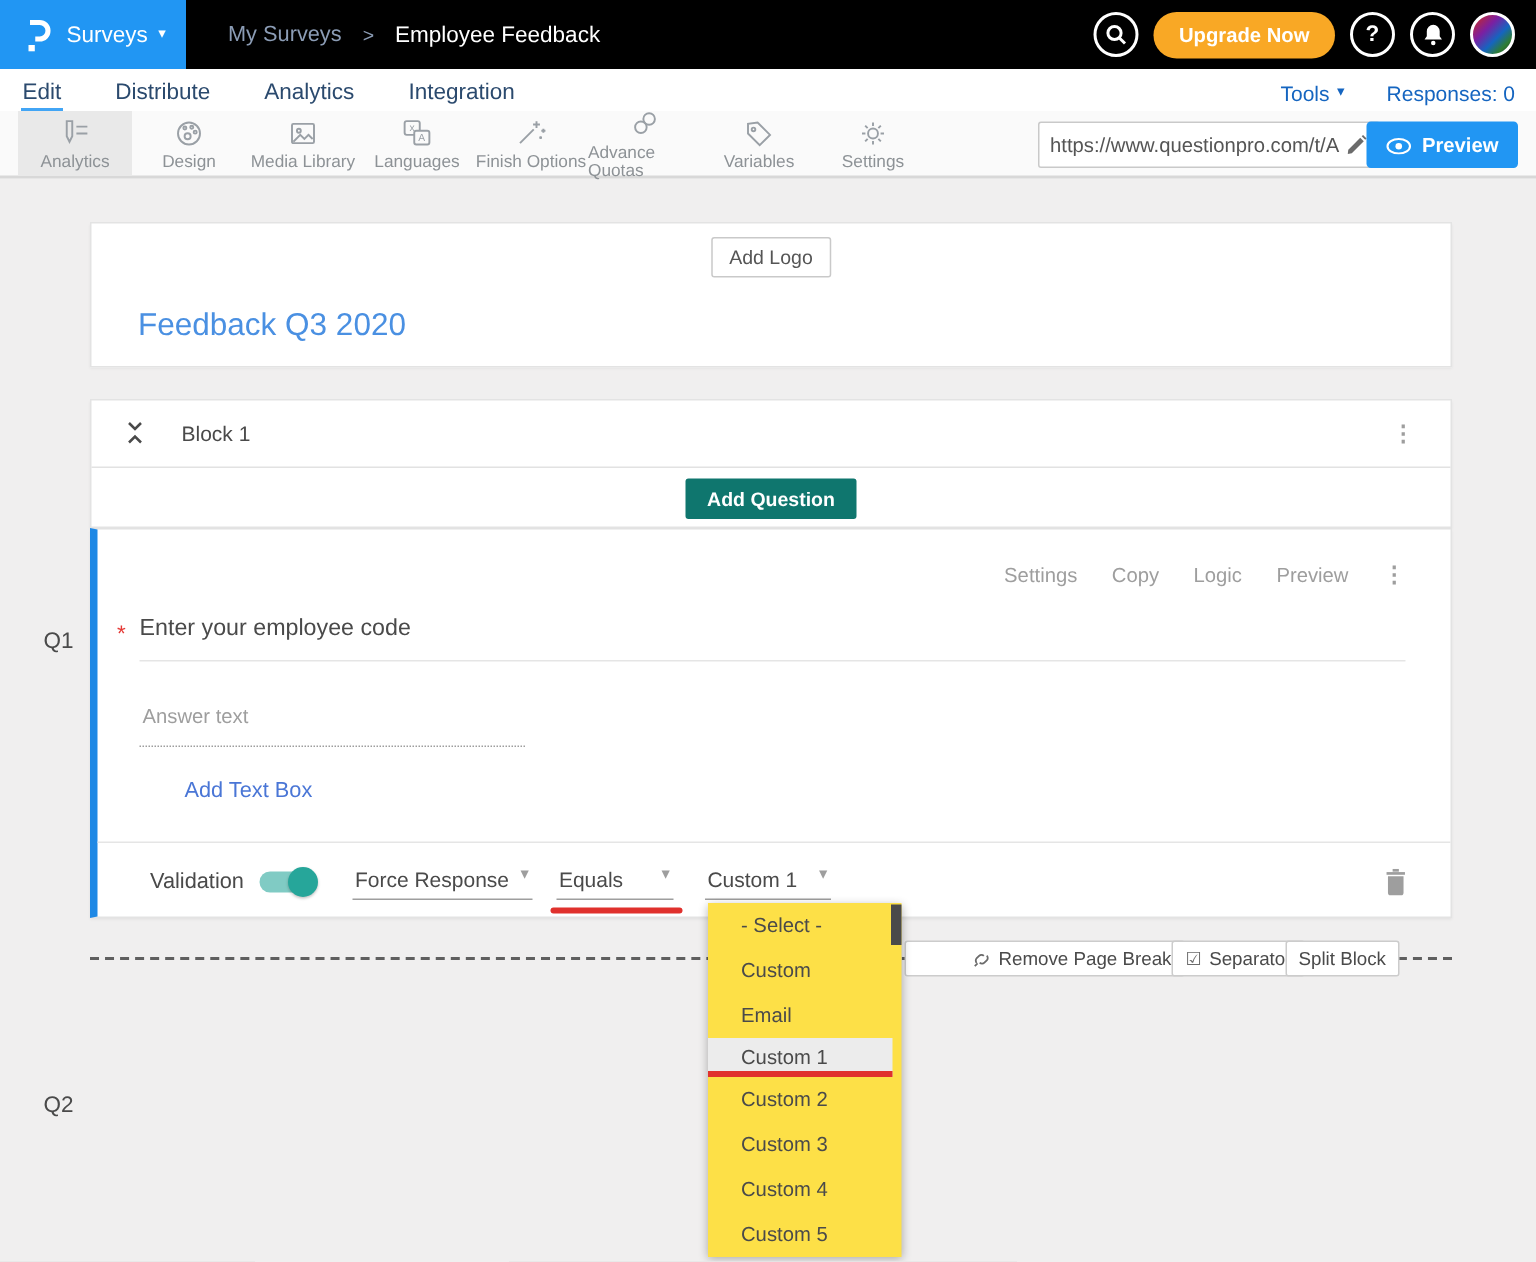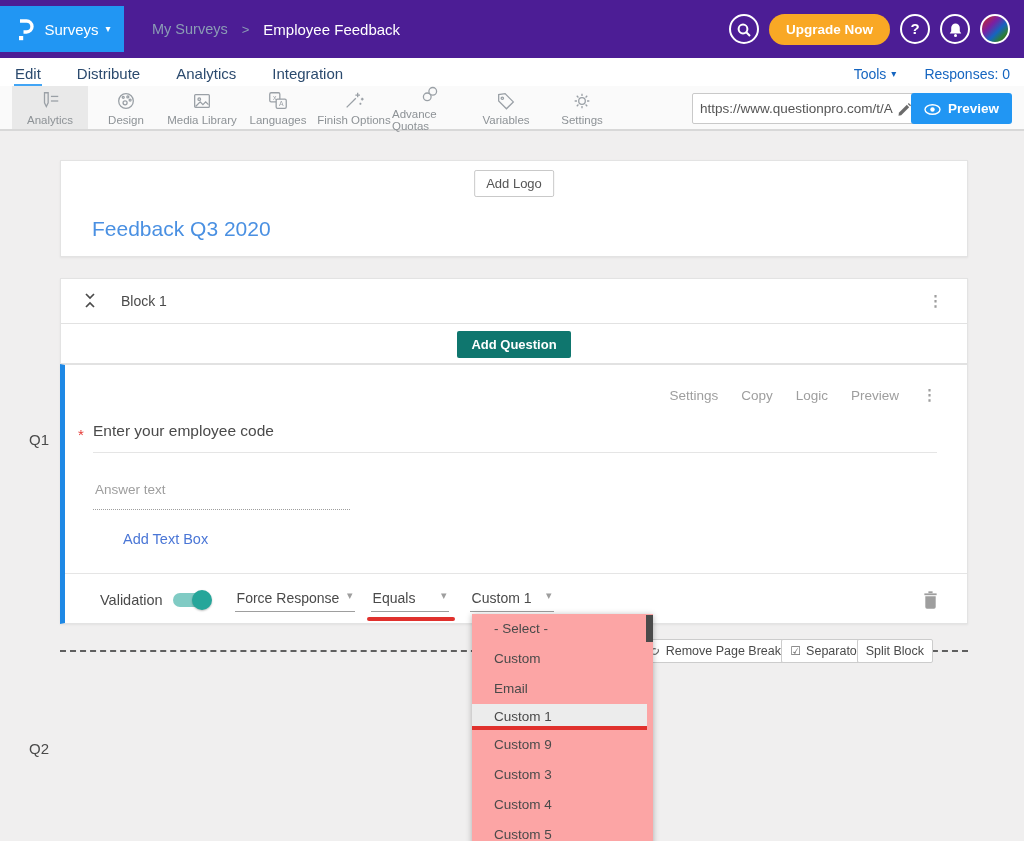--- a/index.html
+++ b/index.html
@@ -1,20 +1,20 @@
 <!DOCTYPE html>
 <html><head>
 <meta charset="utf-8">
 <style>
   * { margin:0; padding:0; box-sizing:border-box; }
   body { font-family:"Liberation Sans", sans-serif; background:#ddd; }
   #page { position:relative; width:1024px; height:841px; overflow:hidden; background:#f0efef; }
 
   
-  .topbar { height:58px; background:#4c1d95; display:flex; align-items:center; }
+  .topbar { height:46px; background:#000000; display:flex; align-items:center; }
   .brand { width:124px; height:46px; background:#2196f3; display:flex; align-items:center; justify-content:center; gap:7px; color:#fff; cursor:pointer; }
   .brand-label { font-size:15px; }
   .caret { font-size:10px; line-height:1; }
   .breadcrumb { margin-left:28px; display:flex; align-items:center; font-size:14.5px; }
   .bc-parent { color:#8b9cb5; cursor:pointer; }
   .bc-sep { color:#8b9cb5; margin:0 14px; font-size:13px; }
   .bc-current { color:#fff; font-size:15px; }
   .top-actions { margin-left:auto; display:flex; align-items:flex-start; gap:10px; padding-right:14px; }
   .circle-btn { width:30px; height:30px; border:2px solid #fff; border-radius:50%; display:flex; align-items:center; justify-content:center; background:transparent; color:#fff; font-weight:bold; font-size:15px; cursor:pointer; }
   .upgrade { background:#f9a825; color:#fff; font-weight:bold; font-size:13.5px; padding:8px 17px; border-radius:17px; border:none; cursor:pointer; }
@@ -85,21 +85,21 @@
 
   #q2-card { top:545px; height:177px; }
   .q2-text { position:absolute; left:31px; top:54px; font-size:15.5px; color:#4a4a4a; }
   .radio-row { position:absolute; left:30px; display:flex; align-items:center; gap:20px; cursor:pointer; }
   .radio-row.r1 { top:96px; }
   .radio-row.r2 { top:136px; }
   .radio-circle { width:15px; height:15px; border:2px solid #8a8a8a; border-radius:50%; background:#fff; }
   .radio-label { font-size:13.5px; color:#6b6b6b; }
 
   
-  .dropdown { position:absolute; left:472px; top:483px; width:181px; background:#fca5a5; box-shadow:0 1px 6px rgba(0,0,0,.3); z-index:5; }
+  .dropdown { position:absolute; left:472px; top:483px; width:129px; background:#fde047; box-shadow:0 1px 6px rgba(0,0,0,.3); z-index:5; }
   .dd-item { height:30px; line-height:30px; padding-left:22px; font-size:13.5px; color:#4a4a4a; cursor:pointer; }
   .dd-item.selected { background:#ececec; height:26px; line-height:26px; border-bottom:4px solid #e0312d; margin-right:6px; }
   .dd-thumb { position:absolute; top:1px; right:0; width:7px; height:27px; background:#4a4a4a; }
 
   svg { vertical-align:middle; }
 </style>
 </head>
 <body>
 
 <div id="page">
@@ -350,21 +350,21 @@
       </button>
     </div>
 
     <div class="q-id" style="top:609px;">Q2</div>
 
     <div class="dropdown">
       <div class="dd-item">- Select -</div>
       <div class="dd-item">Custom</div>
       <div class="dd-item">Email</div>
       <div class="dd-item selected">Custom 1</div>
-      <div class="dd-item">Custom 9</div>
+      <div class="dd-item">Custom 2</div>
       <div class="dd-item">Custom 3</div>
       <div class="dd-item">Custom 4</div>
       <div class="dd-item">Custom 5</div>
       <div class="dd-thumb"></div>
     </div>
 
   </div>
 </div>
 
 </body></html>

